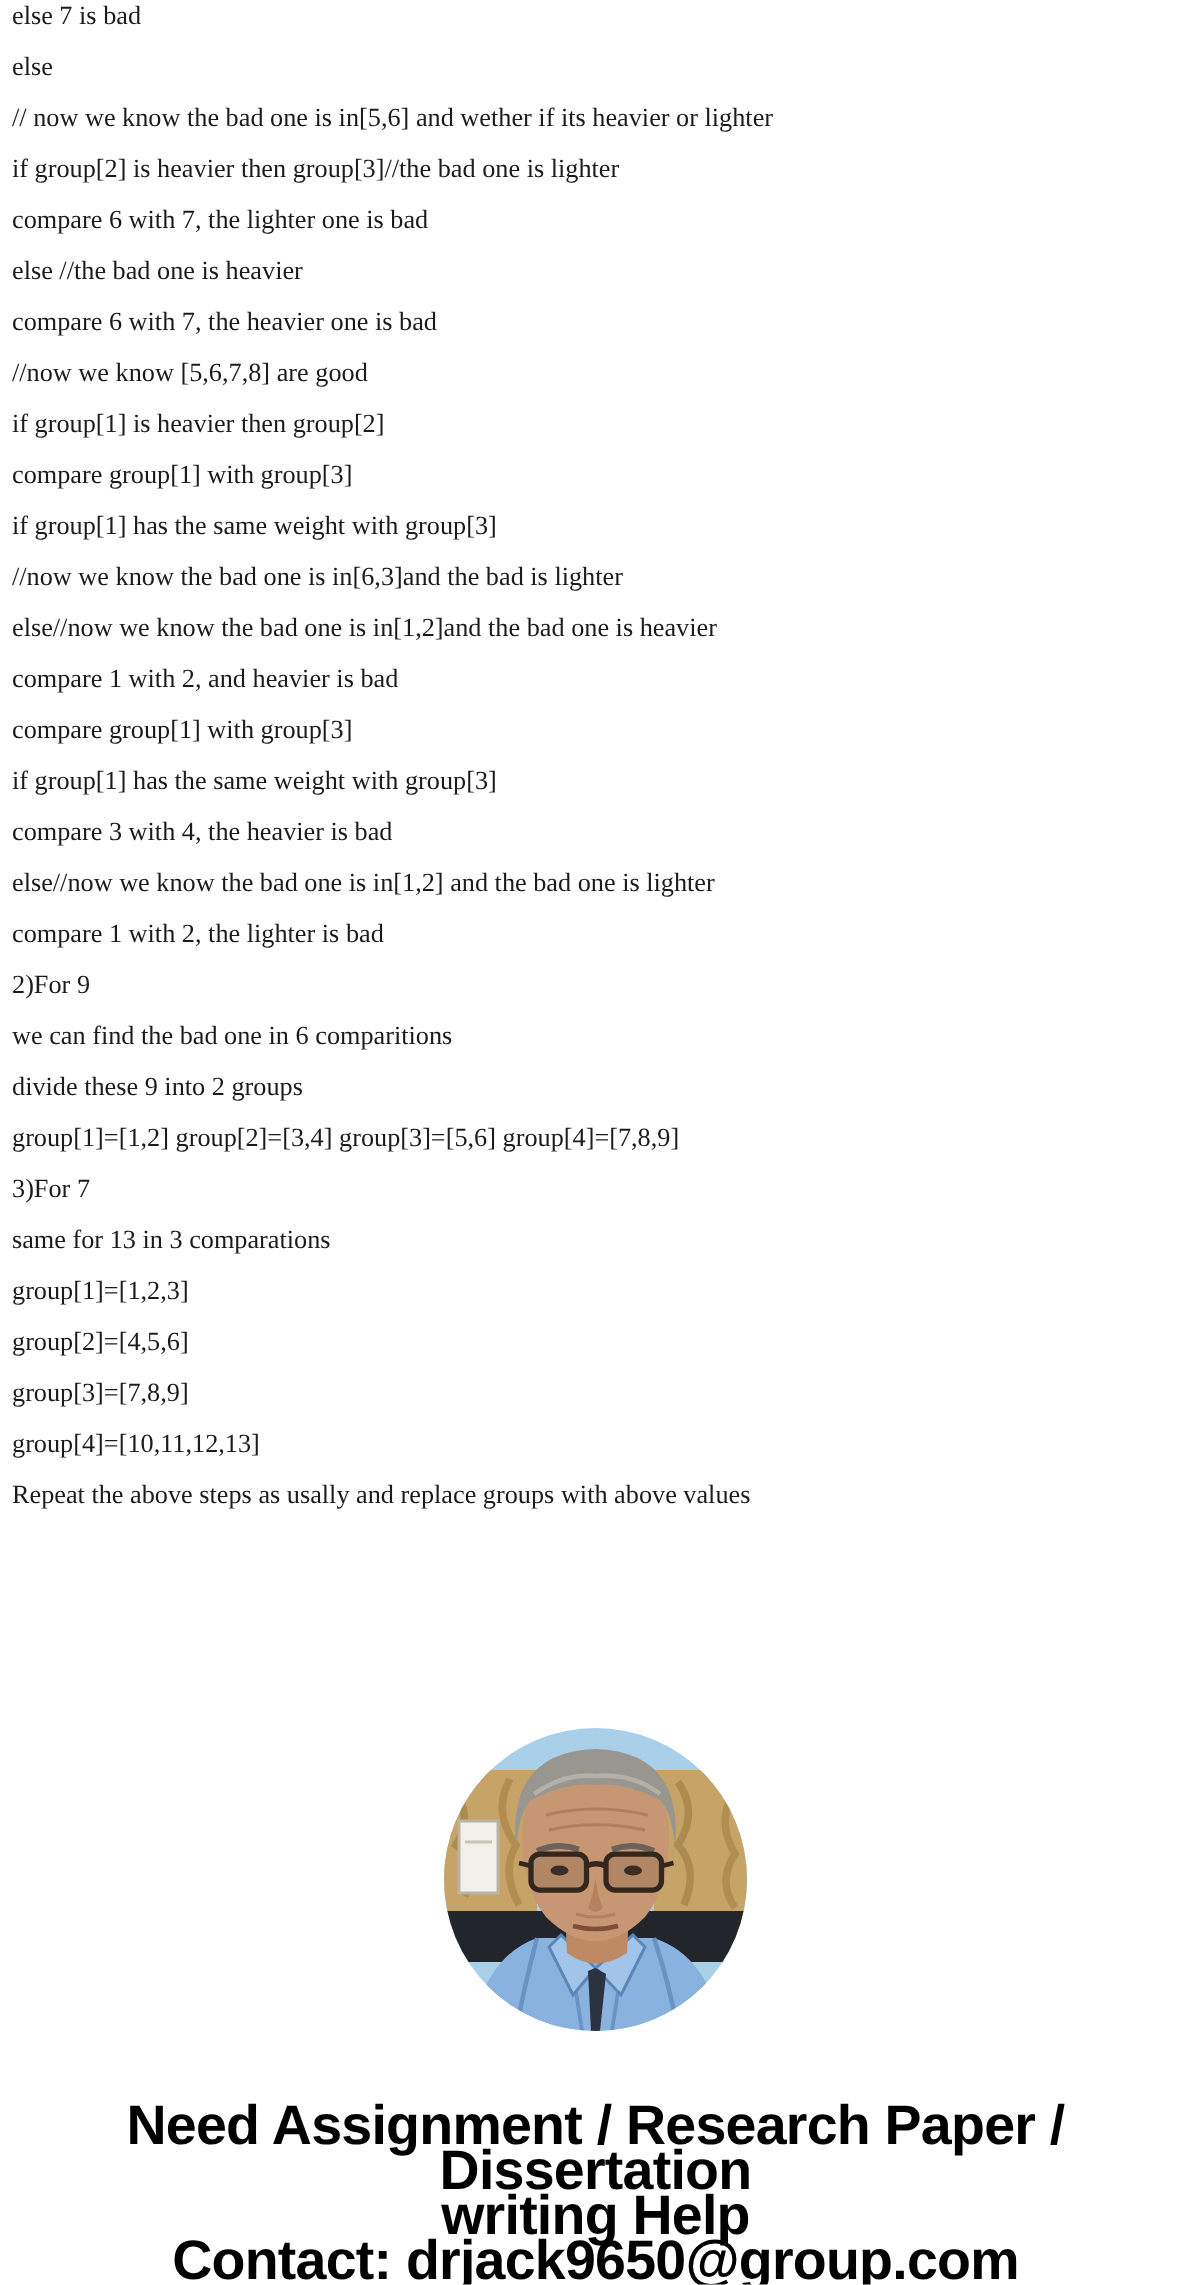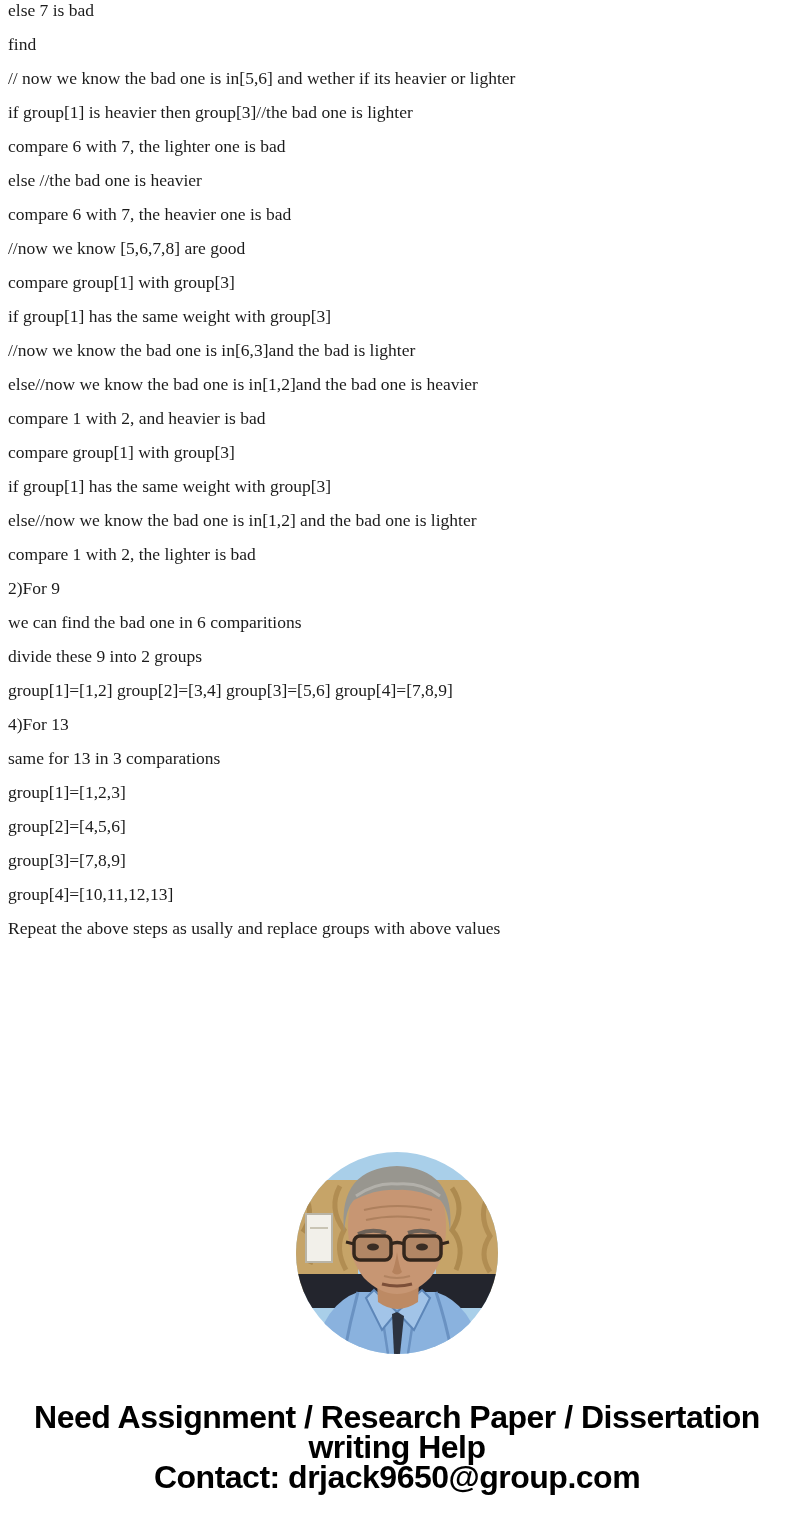--- a/index.html
+++ b/index.html
@@ -38,53 +38,55 @@
   }
   .avatar svg { display: block; }
   .footer {
     position: absolute;
     left: 0;
     top: 1402px;
     width: 794px;
     text-align: center;
     font-family: "Liberation Sans", sans-serif;
     font-weight: bold;
-    font-size: 32px;
+    font-size: 37px;
     line-height: 30px;
     letter-spacing: -0.5px;
     color: #000000;
   }
   .footer div { margin: 0; }
 </style>
 </head>
 <body>
 
 <div class="doc">
   <p>else 7 is bad</p>
-  <p>find</p>
+  <p>else</p>
   <p>// now we know the bad one is in[5,6] and wether if its heavier or lighter</p>
-  <p>if group[1] is heavier then group[3]//the bad one is lighter</p>
+  <p>if group[2] is heavier then group[3]//the bad one is lighter</p>
   <p>compare 6 with 7, the lighter one is bad</p>
   <p>else //the bad one is heavier</p>
   <p>compare 6 with 7, the heavier one is bad</p>
   <p>//now we know [5,6,7,8] are good</p>
+  <p>if group[1] is heavier then group[2]</p>
   <p>compare group[1] with group[3]</p>
   <p>if group[1] has the same weight with group[3]</p>
   <p>//now we know the bad one is in[6,3]and the bad is lighter</p>
   <p>else//now we know the bad one is in[1,2]and the bad one is heavier</p>
   <p>compare 1 with 2, and heavier is bad</p>
   <p>compare group[1] with group[3]</p>
   <p>if group[1] has the same weight with group[3]</p>
+  <p>compare 3 with 4, the heavier is bad</p>
   <p>else//now we know the bad one is in[1,2] and the bad one is lighter</p>
   <p>compare 1 with 2, the lighter is bad</p>
   <p>2)For 9</p>
   <p>we can find the bad one in 6 comparitions</p>
   <p>divide these 9 into 2 groups</p>
   <p>group[1]=[1,2] group[2]=[3,4] group[3]=[5,6] group[4]=[7,8,9]</p>
-  <p>4)For 13</p>
+  <p>3)For 7</p>
   <p>same for 13 in 3 comparations</p>
   <p>group[1]=[1,2,3]</p>
   <p>group[2]=[4,5,6]</p>
   <p>group[3]=[7,8,9]</p>
   <p>group[4]=[10,11,12,13]</p>
   <p>Repeat the above steps as usally and replace groups with above values</p>
 </div>
 
 <div class="avatar">
   <svg width="202" height="202" viewBox="0 0 202 202">

